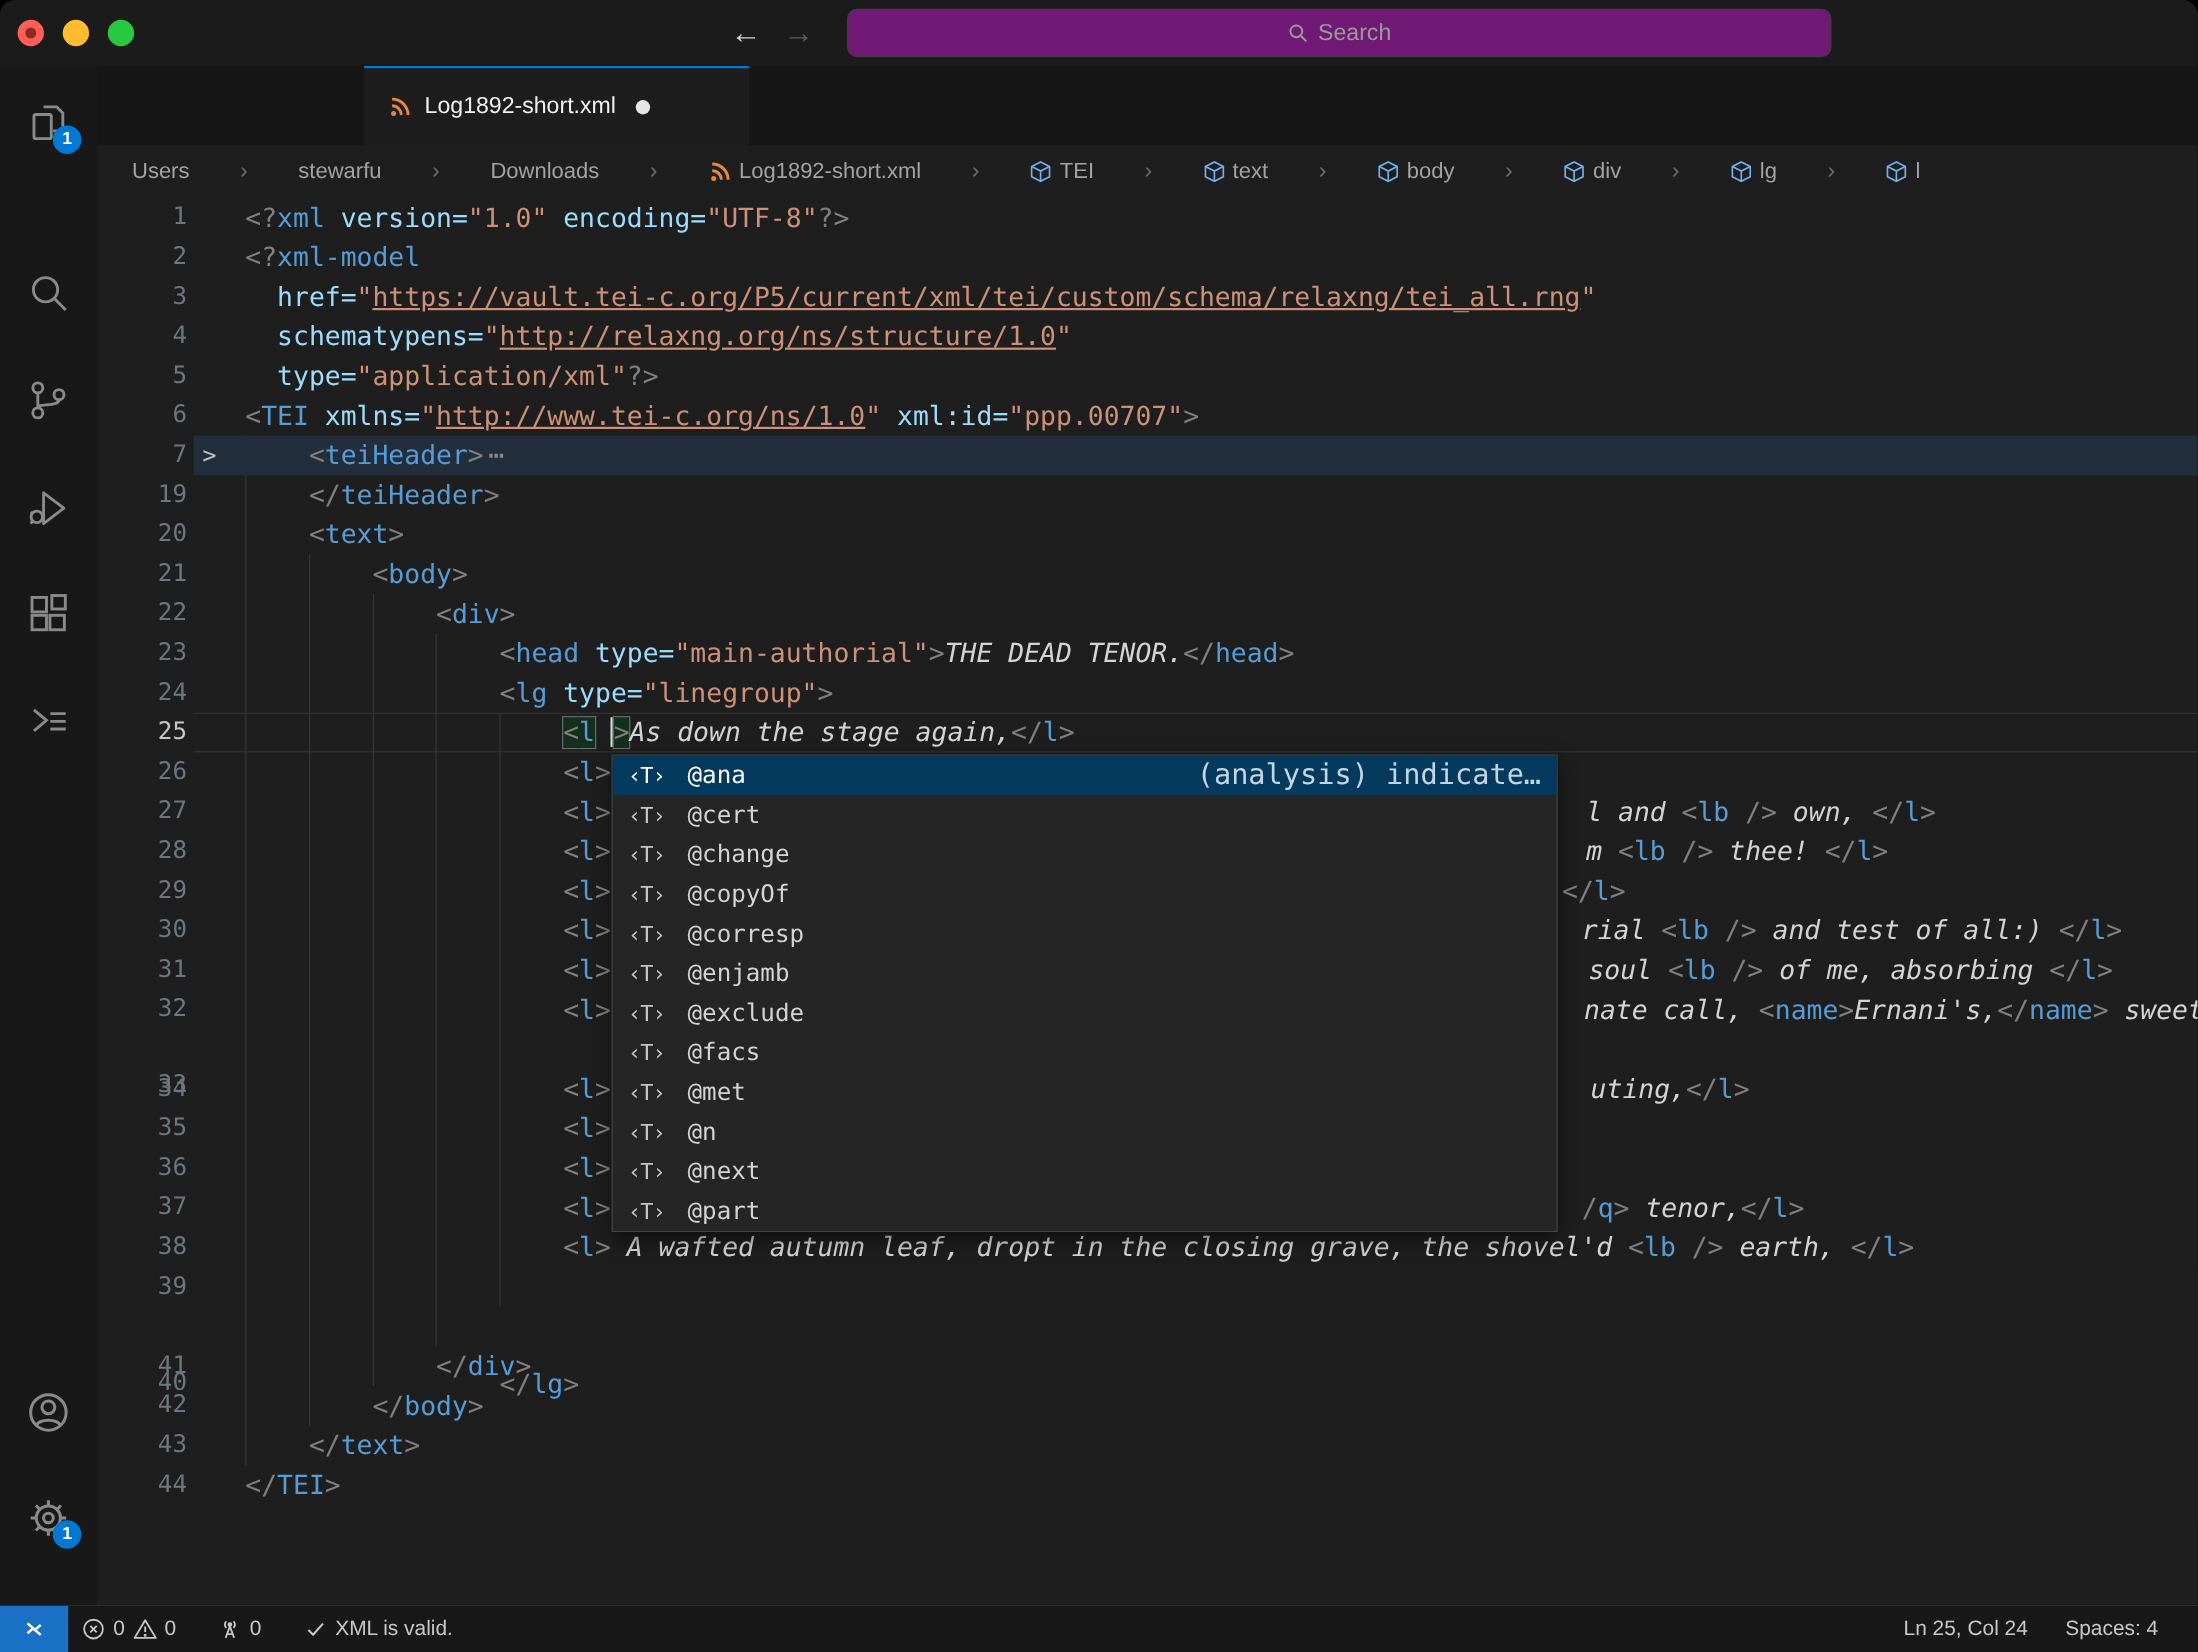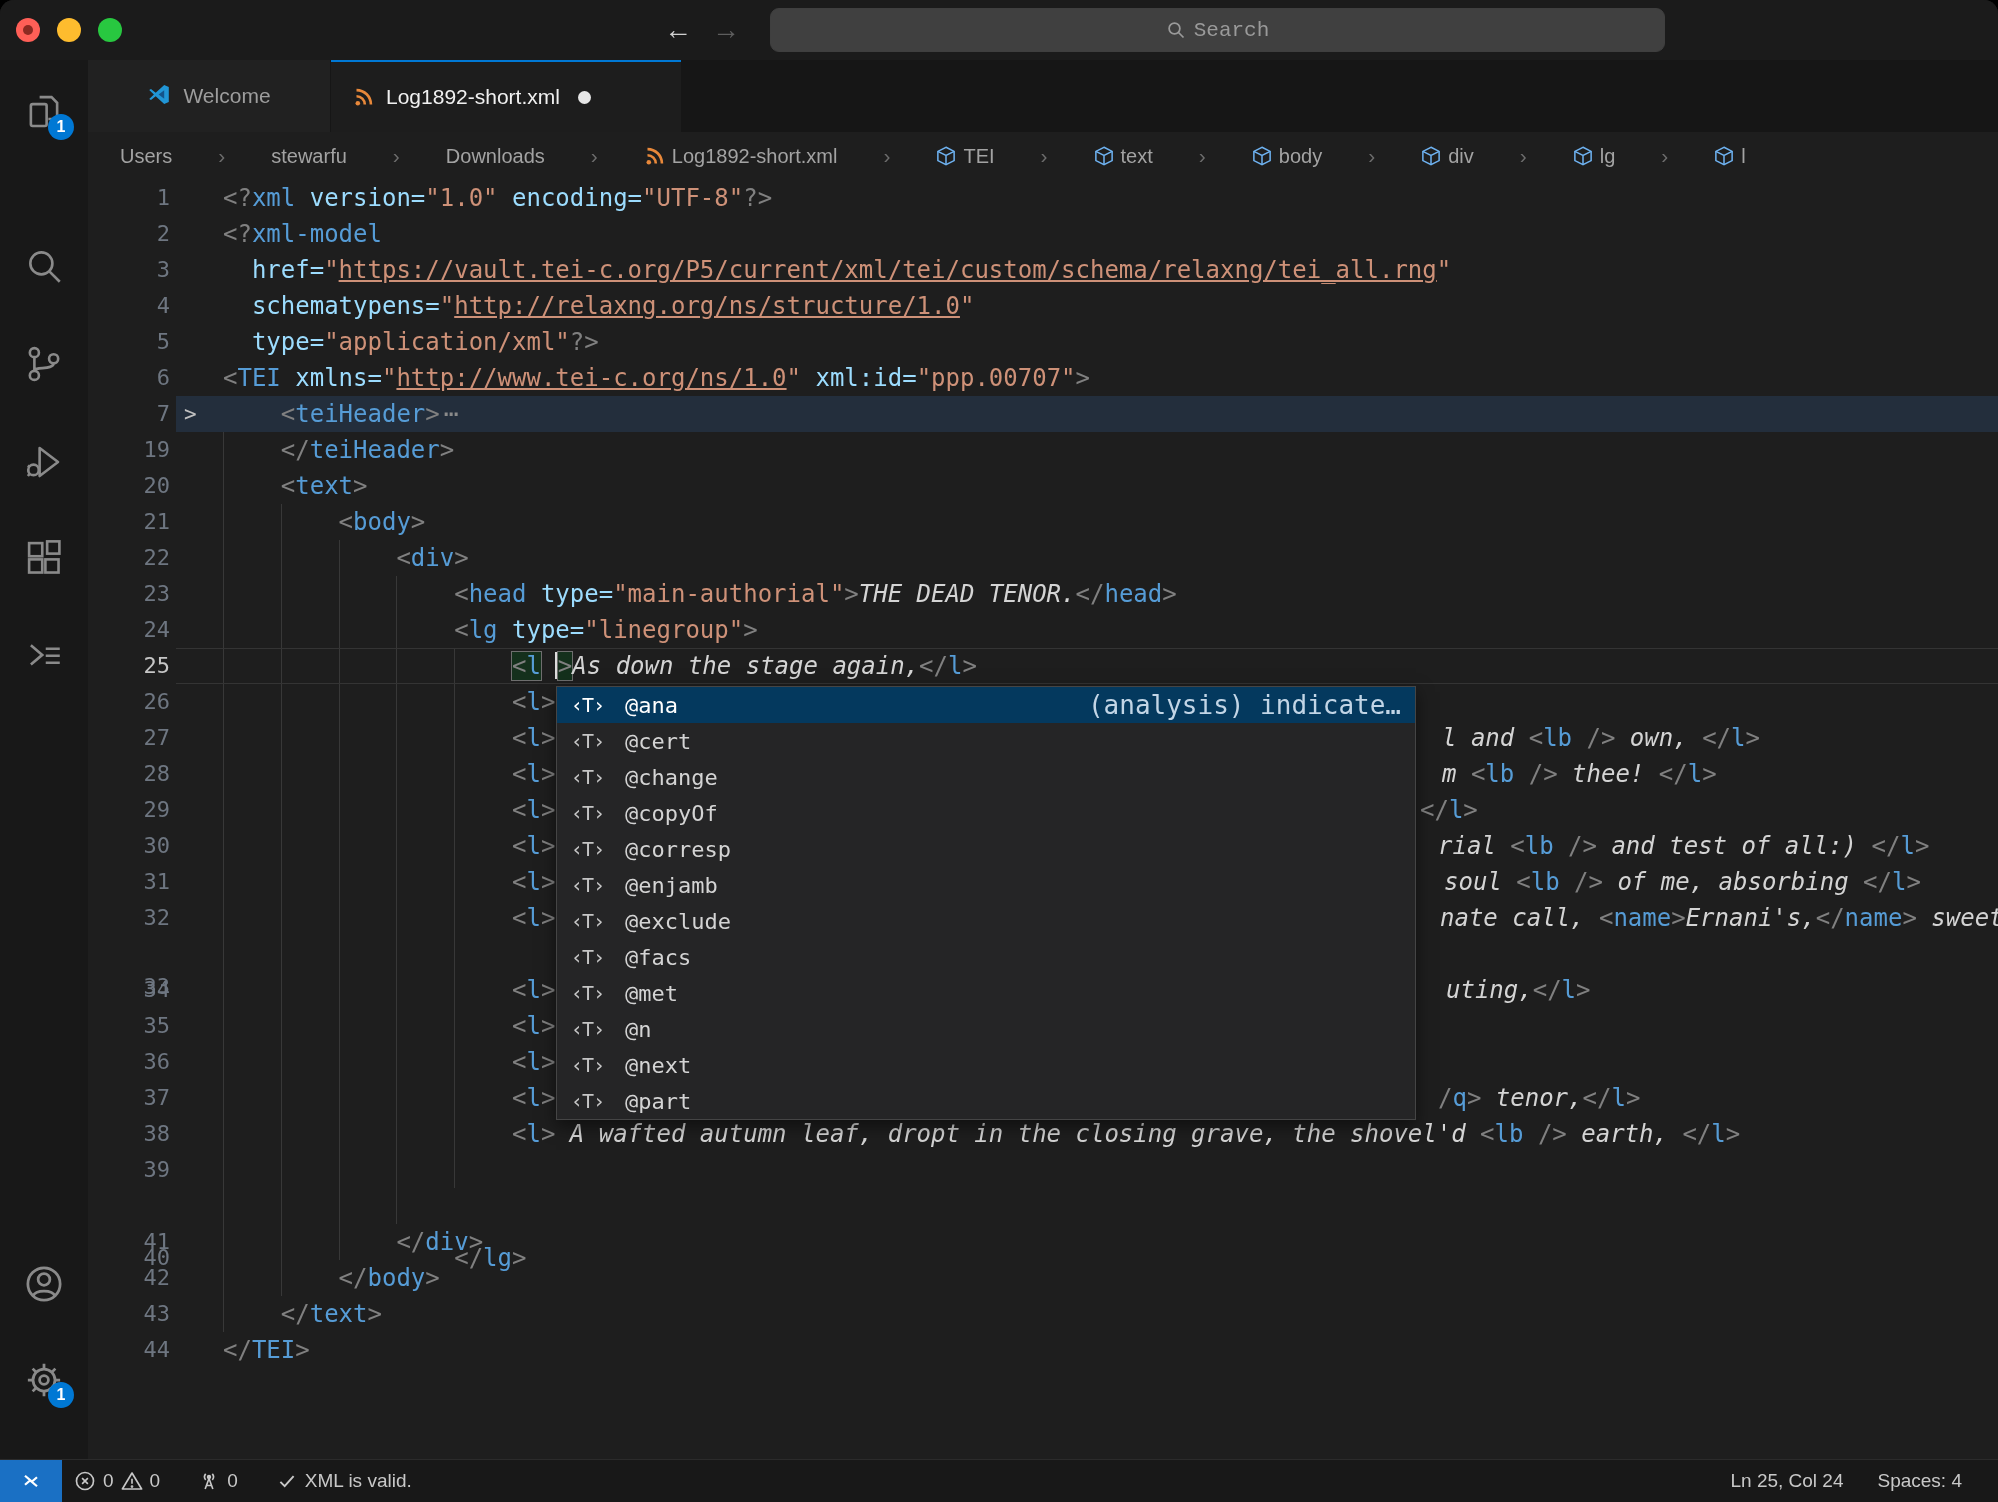--- a/index.html
+++ b/index.html
@@ -9,21 +9,21 @@
   
   .titlebar{position:absolute;top:0;left:0;right:0;height:60px;background:#1b1b1b;}
   .traffic{position:absolute;top:18px;width:24px;height:24px;border-radius:50%;}
   .t-close{left:16px;background:#ff5f57;}
   .t-close::after{content:'';position:absolute;left:7px;top:7px;width:10px;height:10px;border-radius:50%;background:#8d2a22;}
   .t-min{left:57px;background:#febc2e;}
   .t-max{left:98px;background:#28c840;}
   .navarrow{position:absolute;top:10px;font-size:28px;line-height:40px;width:40px;text-align:center;color:#d0d0d0;}
   .nav-back{left:658px;}
   .nav-fwd{left:706px;color:#5e5e5e;}
-  .searchbox{position:absolute;left:770px;top:8px;width:893px;height:42px;border:1px solid #3f3f3f;border-radius:9px;background:#404040;display:flex;align-items:center;justify-content:center;gap:8px;color:#9a9a9a;font-size:21px;font-family:Liberation Mono, monospace;}
+  .searchbox{position:absolute;left:770px;top:8px;width:893px;height:42px;border:1px solid #3f3f3f;border-radius:9px;background:#701a75;display:flex;align-items:center;justify-content:center;gap:8px;color:#9a9a9a;font-size:21px;}
   .searchbox svg{flex:none;}
 
   
   .tabstrip{position:absolute;top:60px;left:88px;right:0;height:72px;background:#161616;}
   .tab{position:absolute;top:0;bottom:0;display:flex;align-items:center;gap:12px;padding:0 22px;font-size:21px;}
   .tab-welcome{left:0;width:198px;background:#212121;color:#9d9d9d;justify-content:center;}
   .tab-active{left:243px;width:306px;background:#1d1d1d;color:#f0f0f0;border-top:2.5px solid #0078d4;}
   .moddot{width:13px;height:13px;border-radius:50%;background:#e6e6e6;margin-left:6px;flex:none;}
 
   
@@ -87,27 +87,20 @@
     <div class="searchbox">
       <svg width="20" height="20" viewBox="0 0 16 16" fill="none">
         <circle cx="6.8" cy="6.8" r="4.3" stroke="#9a9a9a" stroke-width="1.4"></circle>
         <path d="M10 10 L14 14" stroke="#9a9a9a" stroke-width="1.4"></path>
       </svg>
       <span>Search</span>
     </div>
   </div>
 
   <div class="tabstrip">
-    <div class="tab tab-welcome">
-      <svg width="24" height="24" viewBox="0 0 24 24">
-        <path d="M17.2 0.9 L8.7 8.7 L4.0 5.1 L2.2 6.0 L6.9 10.5 L2.2 15.0 L4.0 16.0 L8.7 12.3 L17.2 20.1 L21.8 17.9 L21.8 3.1 Z" fill="#2196d6"></path>
-        <path d="M17.2 6.2 V14.8 L11.6 10.5 Z" fill="#14548a"></path>
-      </svg>
-      <span>Welcome</span>
-    </div>
     <div class="tab tab-active">
       <span>
           <svg width="21" height="21" viewBox="0 0 24 24" fill="none">
     <circle cx="5.5" cy="18.5" r="2.6" fill="#e8883a"></circle>
     <path d="M4 10.5 a9.5 9.5 0 0 1 9.5 9.5" stroke="#e8883a" stroke-width="3" fill="none"></path>
     <path d="M4 3.5 a16.5 16.5 0 0 1 16.5 16.5" stroke="#e8883a" stroke-width="3" fill="none"></path>
   </svg>
         </span>
       <span>Log1892-short.xml</span>
       <span class="moddot"></span>

